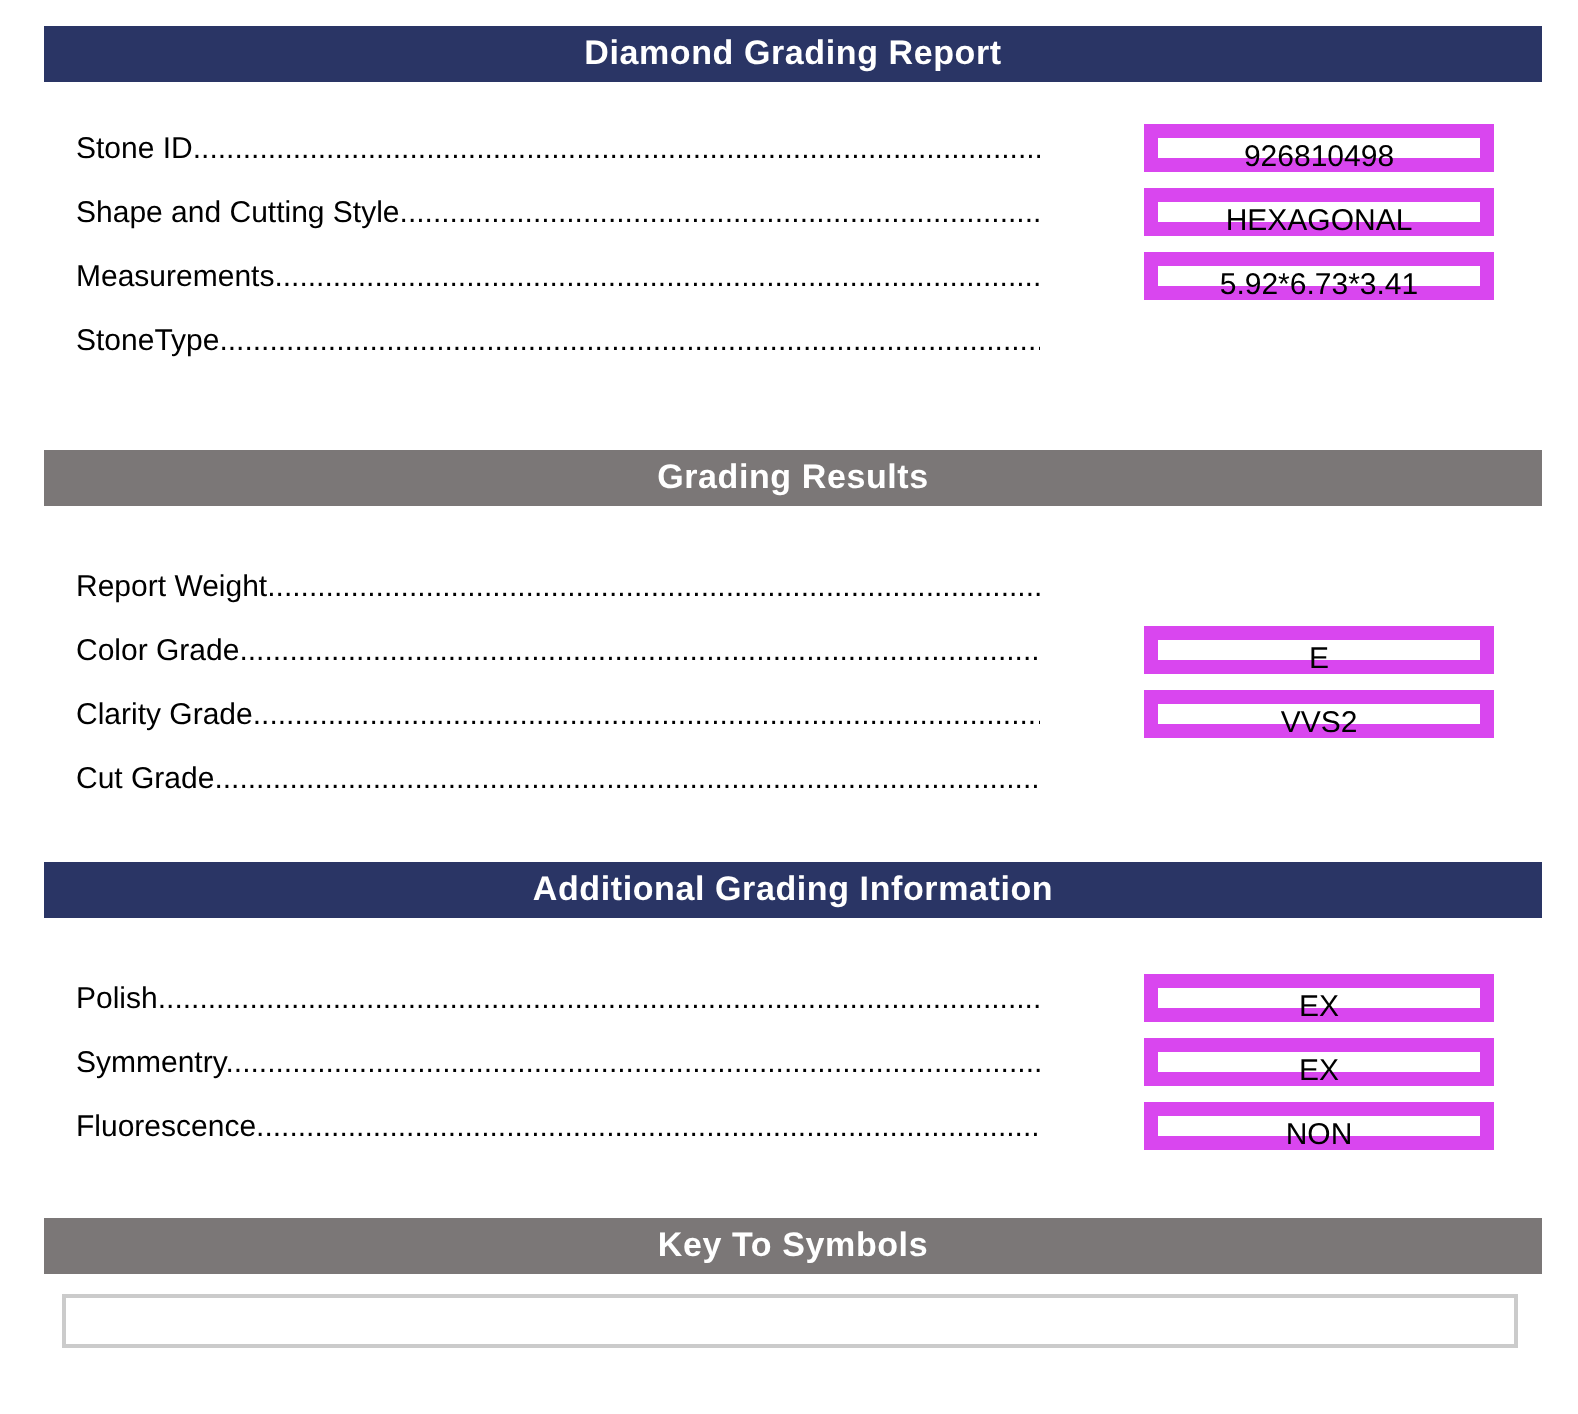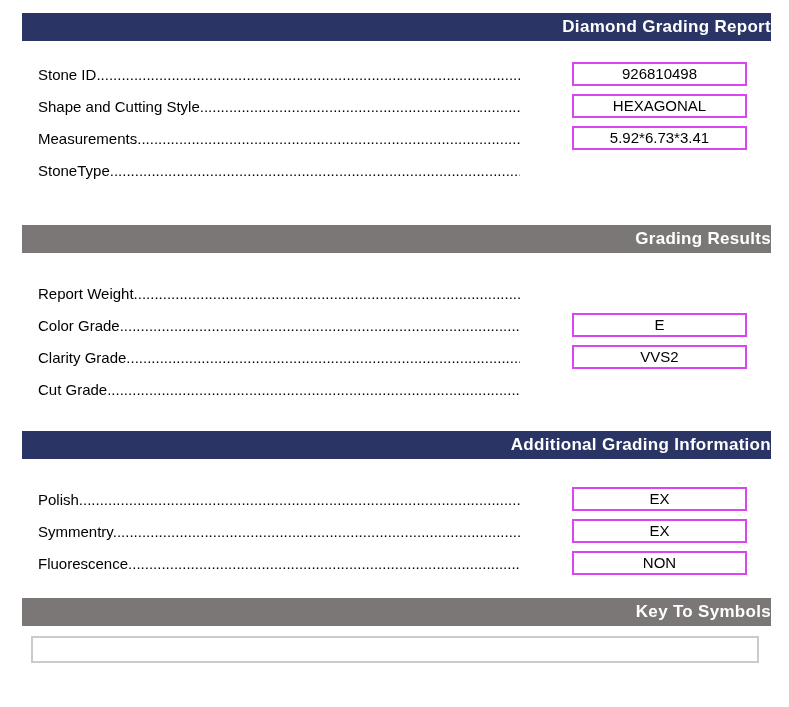--- a/index.html
+++ b/index.html
@@ -11,21 +11,21 @@
     background: #fff;
     overflow: hidden;
     padding-top: 13px;
     position: relative;
   }
   .bar {
     height: 28px;
     line-height: 28px;
     margin-left: 22px;
     margin-right: 18px;
-    text-align: right;
+    text-align: center;
     color: #ffffff;
     font-weight: bold;
     font-size: 17px;
     letter-spacing: 0.3px;
   }
   .bar-navy { background: var(--navy, #2A3565); }
   .bar-gray { background: var(--gray, #7B7777); }
 
   .rows { }
   .row {
@@ -39,32 +39,32 @@
     overflow: hidden;
     white-space: nowrap;
     font-size: 15px;
   }
   .leader .lbl { }
   .leader .dots { }
   .value-box {
     margin-left: 52px;
     width: 175px;
     height: 24px;
-    border: 2px solid #d946ef;
+    border: 7px solid #d946ef;
     background: #fff;
     text-align: center;
     font-size: 15px;
     line-height: 20px;
   }
   .rows-1 { margin-top: 17px; }
   .gap-a { margin-top: 39px; }
   .rows-2 { margin-top: 24px; }
   .gap-b { margin-top: 26px; }
   .rows-3 { margin-top: 24px; }
-  .gap-c { margin-top: 19px; }
+  .gap-c { margin-top: 30px; }
   .key-box {
     margin-top: 10px;
     margin-left: 31px;
     width: 728px;
     height: 27px;
     border: 2px solid #CBCBCB;
     background: #fff;
     font-size: 15px;
     line-height: 23px;
     padding: 0 8px;

